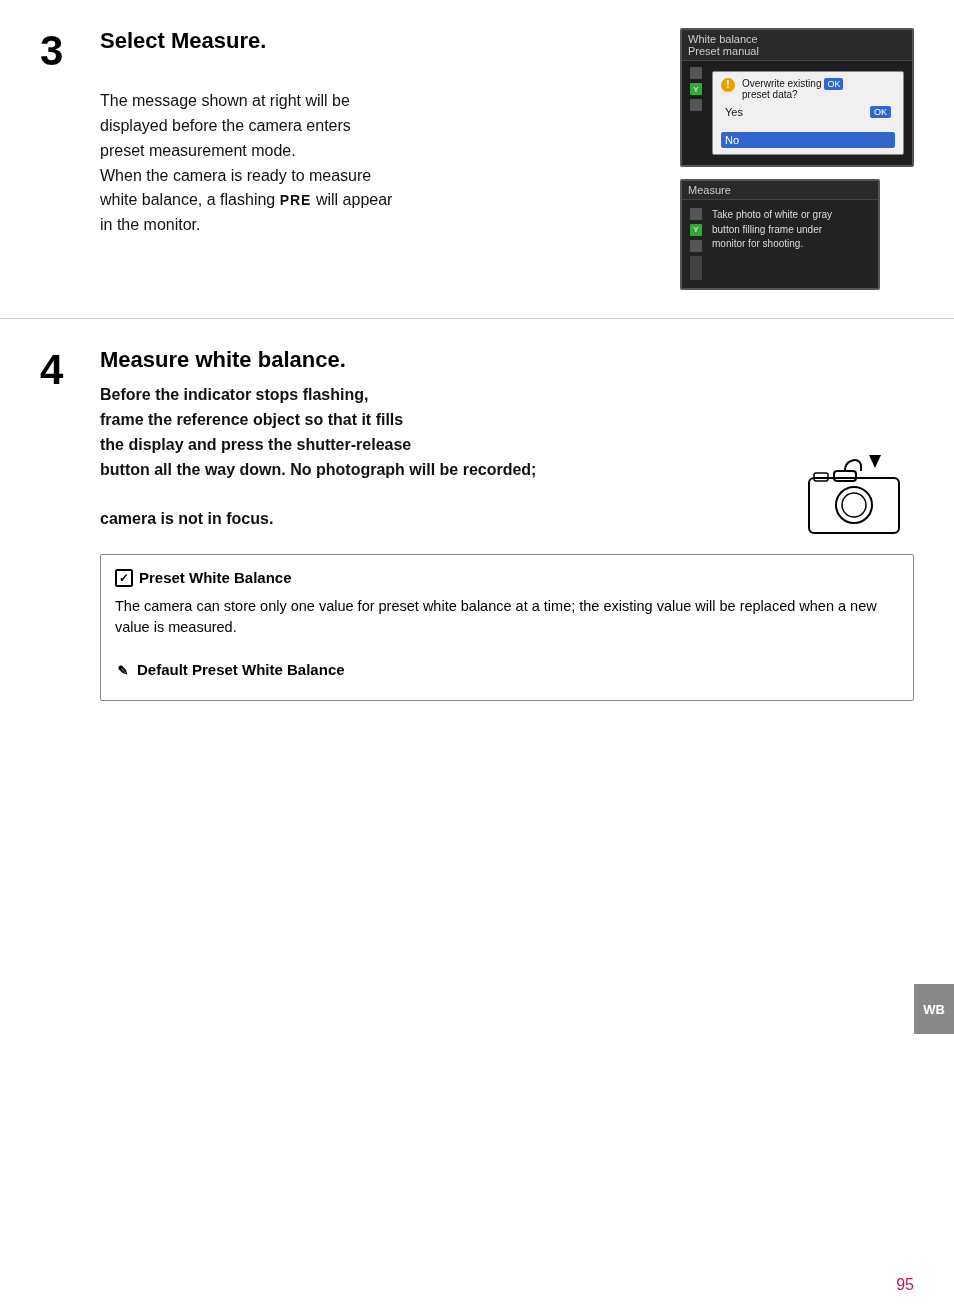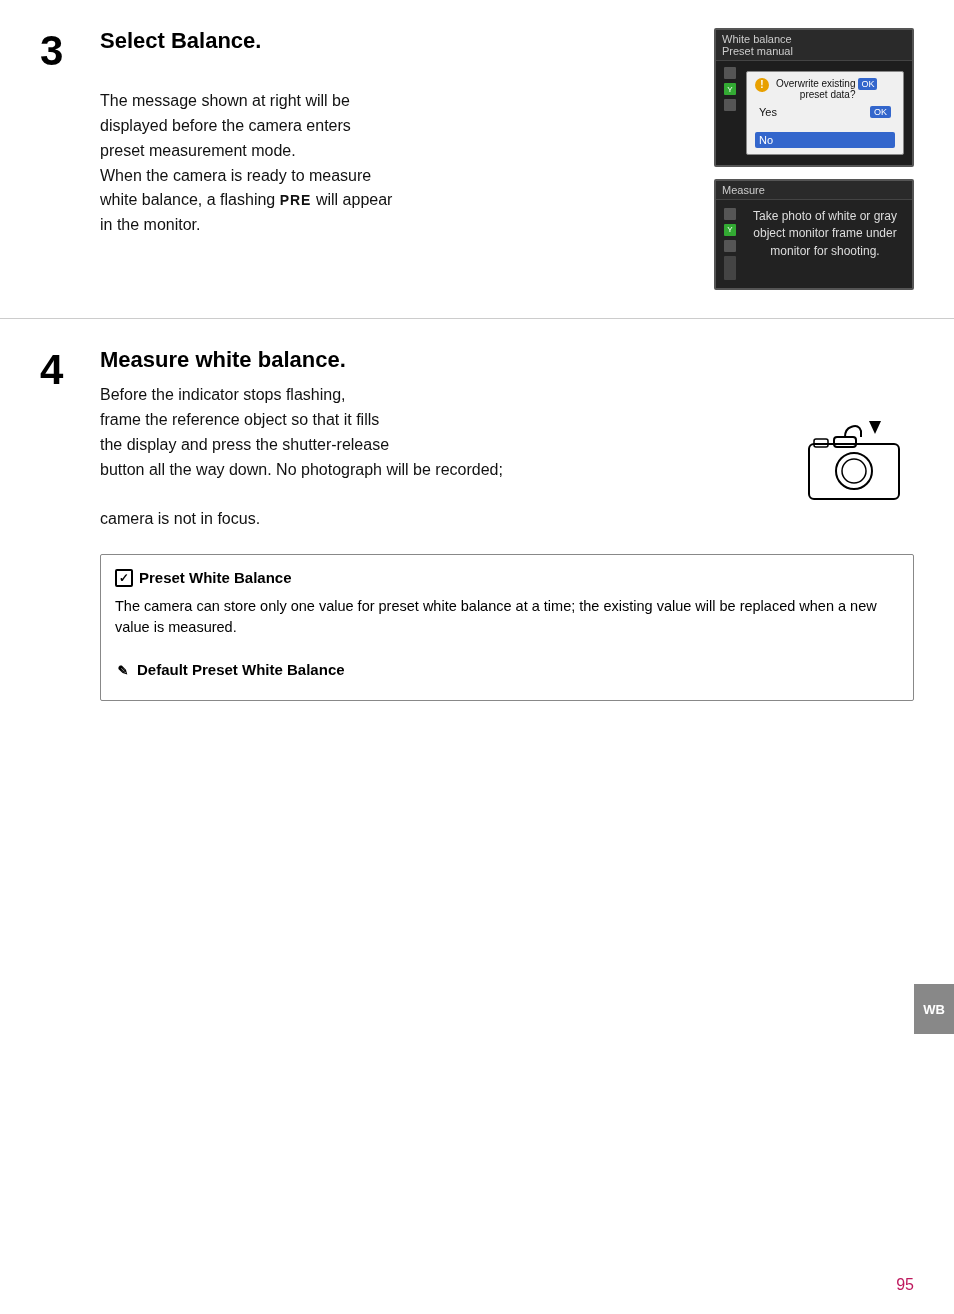--- a/index.html
+++ b/index.html
@@ -61,21 +61,21 @@
     .step-images {
       display: flex;
       flex-direction: column;
       gap: 12px;
       margin-left: 20px;
       flex-shrink: 0;
     }
 
     
     .camera-screen {
-      width: 200px;
+      width: 234px;
       background: #1a1a1a;
       border: 2px solid #555;
       border-radius: 2px;
       overflow: hidden;
     }
 
     .screen-header {
       background: #2a2a2a;
       color: #ccc;
       font-size: 11px;
@@ -263,21 +263,21 @@
   </style>
 </head>
 <body>
 
 <div class="page-container">
 
   <div class="step-section">
     <div class="step-number">3</div>
     <div class="step-content">
       <div class="step-title">
-        <span>Select Balance.</span>
+        <span>Select Measure.</span>
       </div>
       <div class="step-body">
         <br>
         <p>
           The message shown at right will be<br>
           displayed before the camera enters<br>
           preset measurement mode.<br>
           When the camera is ready to measure<br>
           white balance, a flashing <span class="bold pre-text">PRE</span> will appear<br>
           in the monitor.
@@ -297,21 +297,21 @@
               <div style="width:12px;height:12px;background:#555;border-radius:1px;"></div>
               <div style="width:12px;height:12px;background:#3a3;border-radius:1px;font-size:8px;color:#fff;display:flex;align-items:center;justify-content:center;">Y</div>
               <div style="width:12px;height:12px;background:#555;border-radius:1px;"></div>
             </div>
             <div style="flex:1;">
               <div class="dialog-box">
                 <div style="display:flex;align-items:flex-start;gap:3px;">
                   <span class="warning-icon">!</span>
                   <div>
                     <div style="font-size:10px;color:#111;">Overwrite existing</div>
-                    <div style="font-size:10px;color:#111;text-align:right;">preset data?</div>
+                    <div style="font-size:10px;color:#111;">preset data?</div>
                   </div>
                   <div class="ok-badge">OK</div>
                 </div>
                 <div class="dialog-option" style="margin-top:4px;">
                   <span>Yes</span>
                   <span style="font-size:9px;background:#3366cc;color:#fff;padding:1px 4px;border-radius:2px;">OK</span>
                 </div>
                 <div class="dialog-option highlighted">
                   <span>No</span>
                 </div>
@@ -324,37 +324,37 @@
       <div class="measure-screen">
         <div class="measure-header">Measure</div>
         <div class="measure-body">
           <div style="display:flex;gap:6px;">
             <div style="display:flex;flex-direction:column;gap:4px;min-width:16px;">
               <div style="width:12px;height:12px;background:#555;border-radius:1px;"></div>
               <div style="width:12px;height:12px;background:#3a3;border-radius:1px;font-size:8px;color:#fff;display:flex;align-items:center;justify-content:center;">Y</div>
               <div style="width:12px;height:12px;background:#555;border-radius:1px;"></div>
               <div style="width:12px;height:24px;background:#444;border-radius:1px;"></div>
             </div>
-            <div style="flex:1;color:#ddd;font-size:12px;line-height:1.45;text-align:center;">
+            <div style="flex:1;color:#ddd;font-size:10px;line-height:1.45;">
               <div>Take photo of white or gray</div>
-              <div>object monitor frame under</div>
+              <div>button filling frame under</div>
               <div>monitor for shooting.</div>
             </div>
           </div>
         </div>
       </div>
     </div>
   </div>
 
   <div class="step-section step4-section" style="border-bottom:none;">
     <div class="step-number">4</div>
     <div class="step4-content">
       <div class="step-title">Measure white balance.</div>
       <div class="step-body">
-        <div style="display:flex;align-items:center;">
+        <div style="display:flex;align-items:flex-end;font-weight:bold;">
           <div style="flex:1;">
             <p>
               <span>Before the indicator stops flashing,</span><br>
               <span>frame the reference object so that it fills</span><br>
               <span>the display and press the shutter-release</span><br>
               <span>button all the way down.  No photograph will be recorded;</span><br>
               <br>
               <span> camera is not in focus.</span>
             </p>
           </div>

